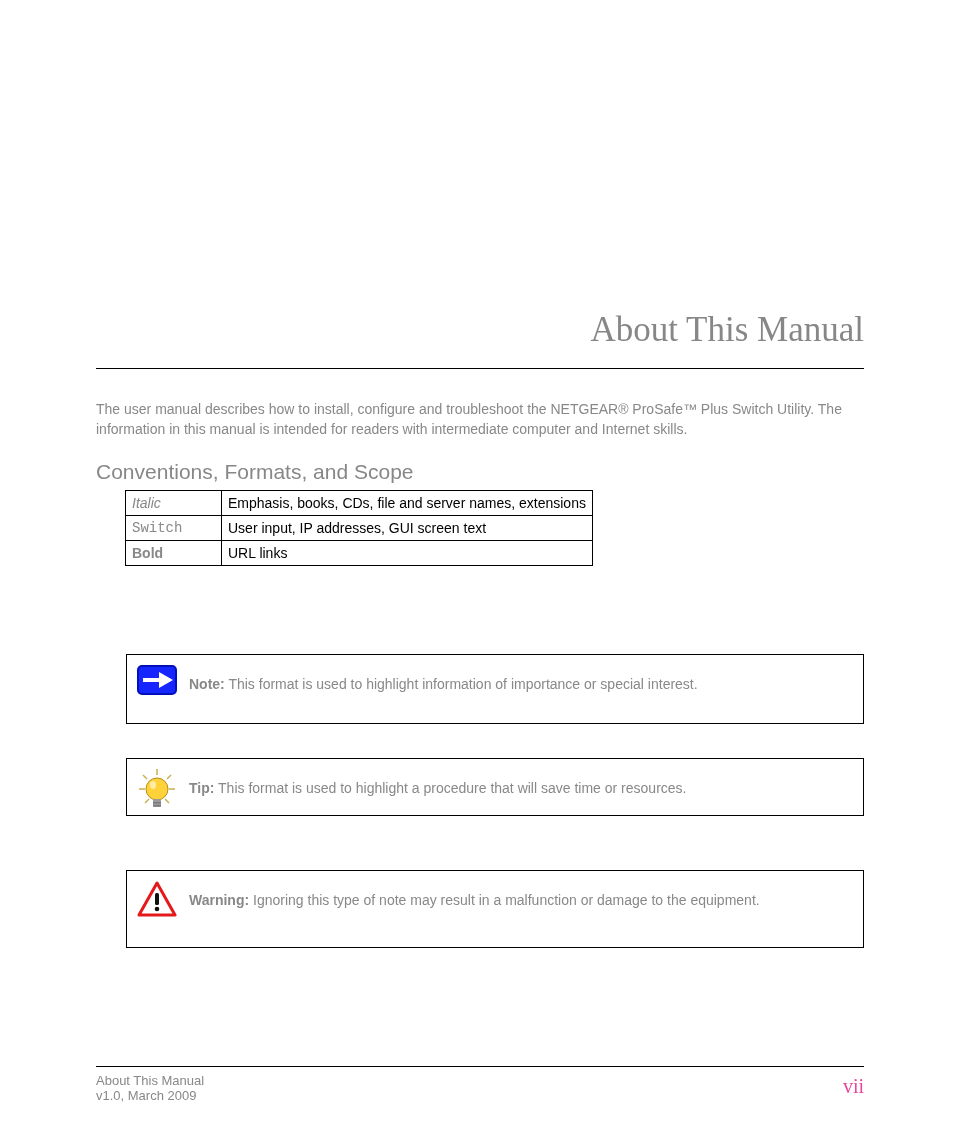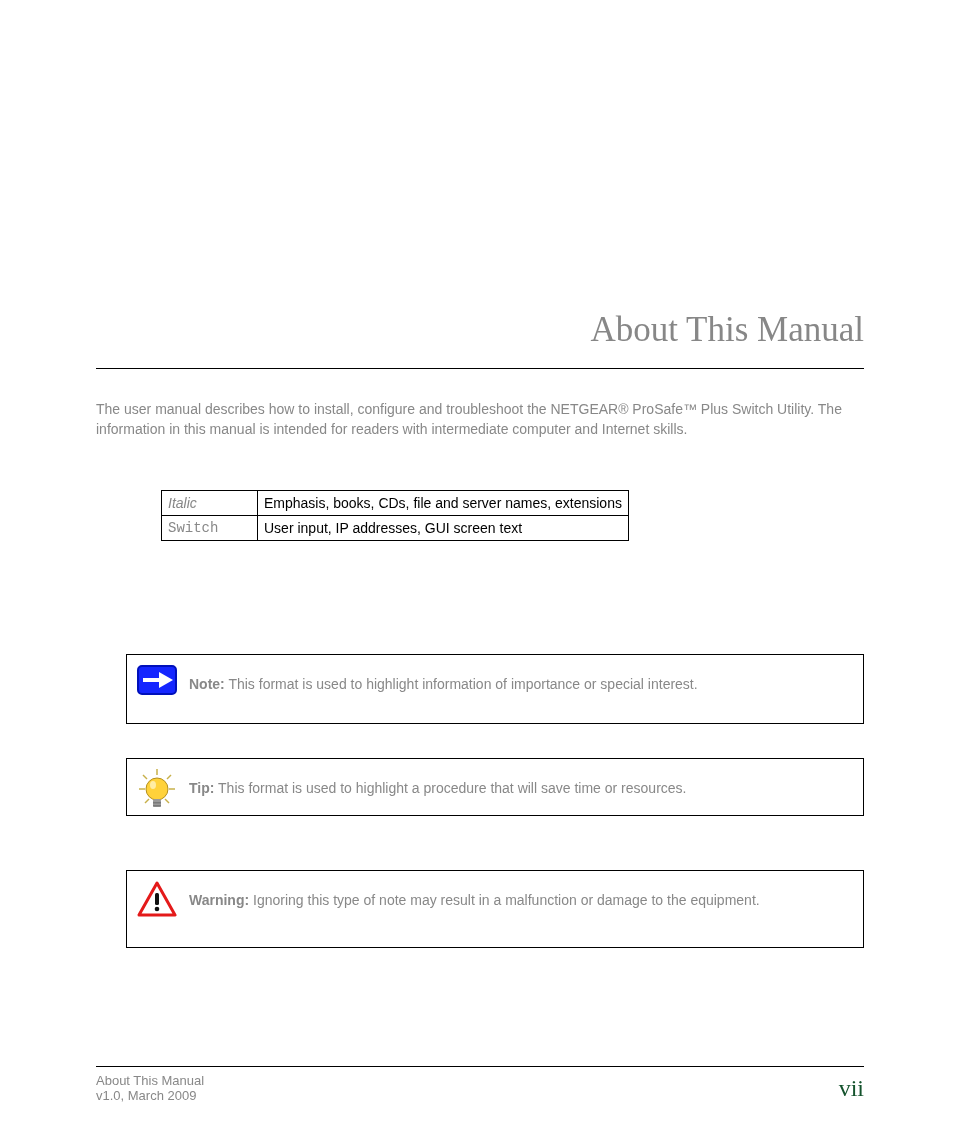--- a/index.html
+++ b/index.html
@@ -45,21 +45,20 @@
     font-size: 21px;
     font-family: Arial, Helvetica, sans-serif;
   }
   .sec-typ { top: 460px; }
   .conv-table {
     position: absolute;
     top: 490px;
     left: 125px;
     right: 90px;
     border-collapse: collapse;
-    margin-left: 36px;
   }
   .conv-table td, .conv-table th {
     border: 1px solid #000;
     padding: 4px 6px;
     font-size: 14px;
     vertical-align: middle;
   }
   .conv-table td.label {
     width: 96px;
     color: #888;
@@ -112,45 +111,50 @@
     left: 96px;
     top: 1073px;
     font-size: 13px;
     color: #888;
     font-family: Arial, Helvetica, sans-serif;
   }
   .page-num {
     position: absolute;
     right: 90px;
     top: 1075px;
-    font-size: 24px;
+    font-size: 20px;
     font-family: "Times New Roman", Times, serif;
-    color: #14532d;
+    color: #ec4899;
   }
 </style>
 </head>
 <body>
 
 <div class="page">
 
   <div class="top-title">About This Manual</div>
   <div class="hr-top"></div>
 
   <div class="intro-para">The user manual describes how to install, configure and troubleshoot the NETGEAR® ProSafe™ Plus Switch Utility. The information in this manual is intended for readers with intermediate computer and Internet skills.</div>
 
+  <div class="section-title sec-typ">Conventions, Formats, and Scope</div>
 
   <table class="conv-table">
     <tbody>
       <tr>
         <td class="label italic">Italic</td>
         <td>Emphasis, books, CDs, file and server names, extensions</td>
       </tr>
       <tr>
         <td class="label fixed">Switch</td>
         <td>User input, IP addresses, GUI screen text</td>
+      </tr>
+      <tr>
+        <td class="label bold blue">Bold</td>
+        <td>URL links</td>
       </tr>
     </tbody>
   </table>
 
   <div class="note-box nb1">
     <div class="icon-cell">
       <svg class="arrow-svg" width="40" height="30" viewBox="0 0 40 30">
         <rect x="1" y="1" width="38" height="28" rx="4" ry="4" fill="#1526ff" stroke="#0010bb" stroke-width="2"></rect>
         <rect x="3" y="3" width="34" height="24" rx="2" ry="2" fill="#1526ff"></rect>
         <polygon points="6,13 22,13 22,7 36,15 22,23 22,17 6,17" fill="#fff"></polygon>

